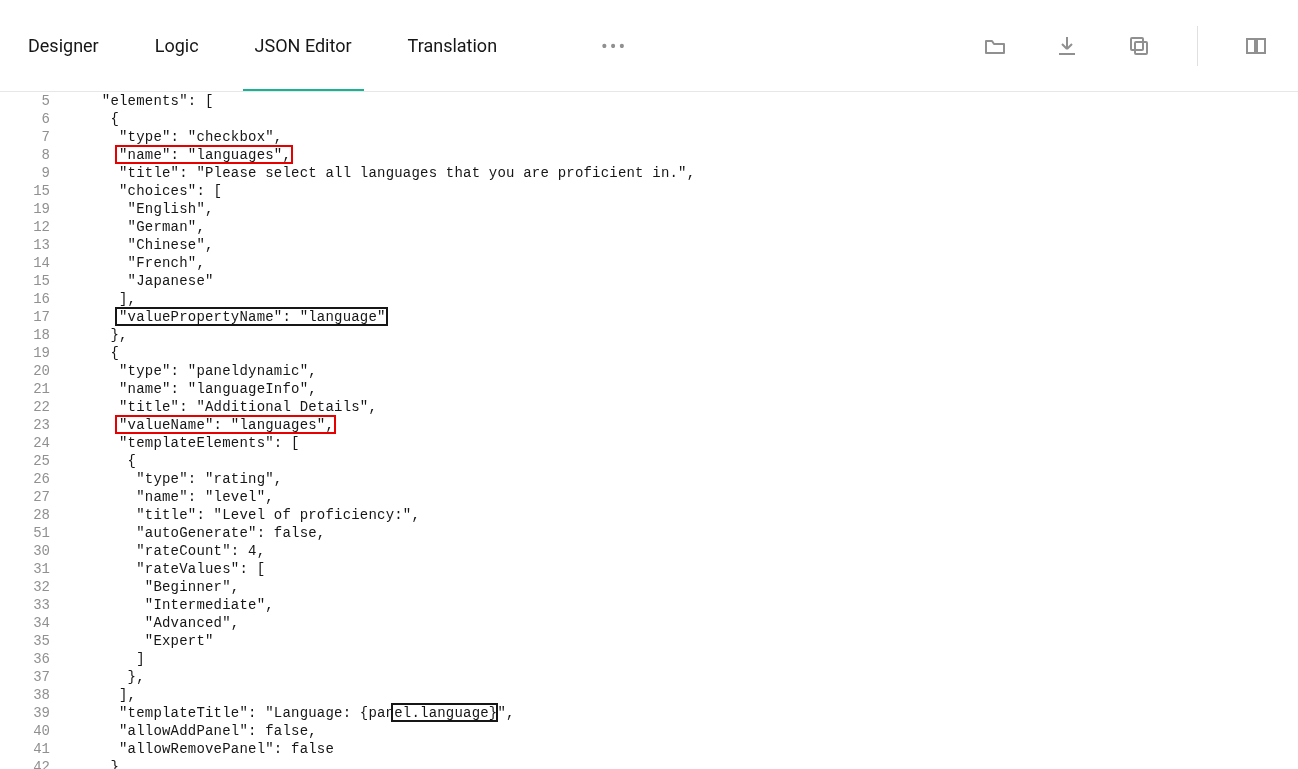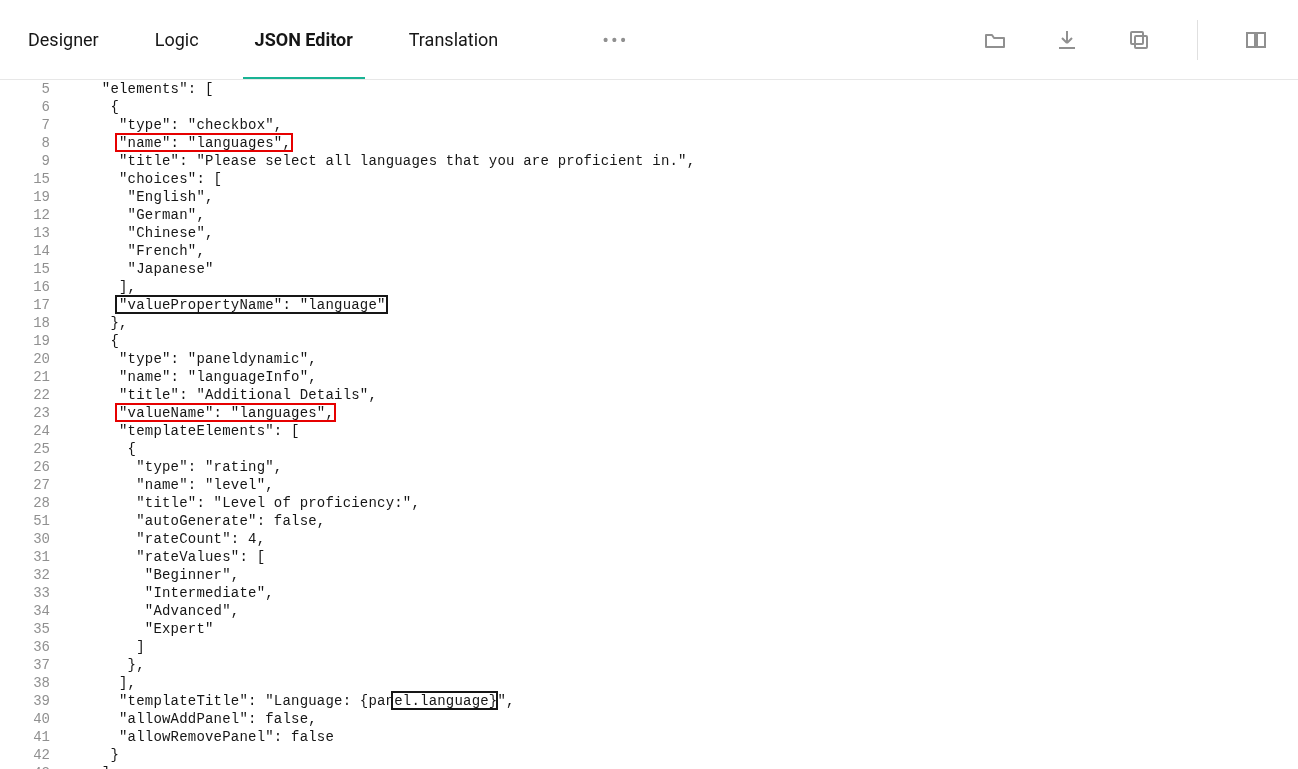--- a/index.html
+++ b/index.html
@@ -5,21 +5,21 @@
   * { box-sizing: border-box; }
   html, body {
     margin: 0; padding: 0;
     width: 1298px; height: 769px;
     font-family: -apple-system, BlinkMacSystemFont, "Segoe UI", Roboto, sans-serif;
     background: #fff;
     overflow: hidden;
     color: #161616;
   }
   .tabbar {
-    height: 80px;
+    height: 92px;
     border-bottom: 1px solid #e7e7e7;
     display: flex;
     align-items: center;
     padding: 0 28px 0 28px;
     position: relative;
   }
   .tabs {
     display: flex;
     gap: 56px;
     align-items: center;
@@ -28,21 +28,21 @@
   .tab {
     font-size: 18px;
     color: #161616;
     cursor: pointer;
     height: 100%;
     display: flex;
     align-items: center;
     position: relative;
   }
   .tab.active {
-    font-weight: 700;
+    font-weight: 400;
   }
   .tab.active::after {
     content: "";
     position: absolute;
     left: -12px; right: -12px;
     bottom: 0;
     height: 2px;
     background: #19b394;
   }
   .more-dots {

